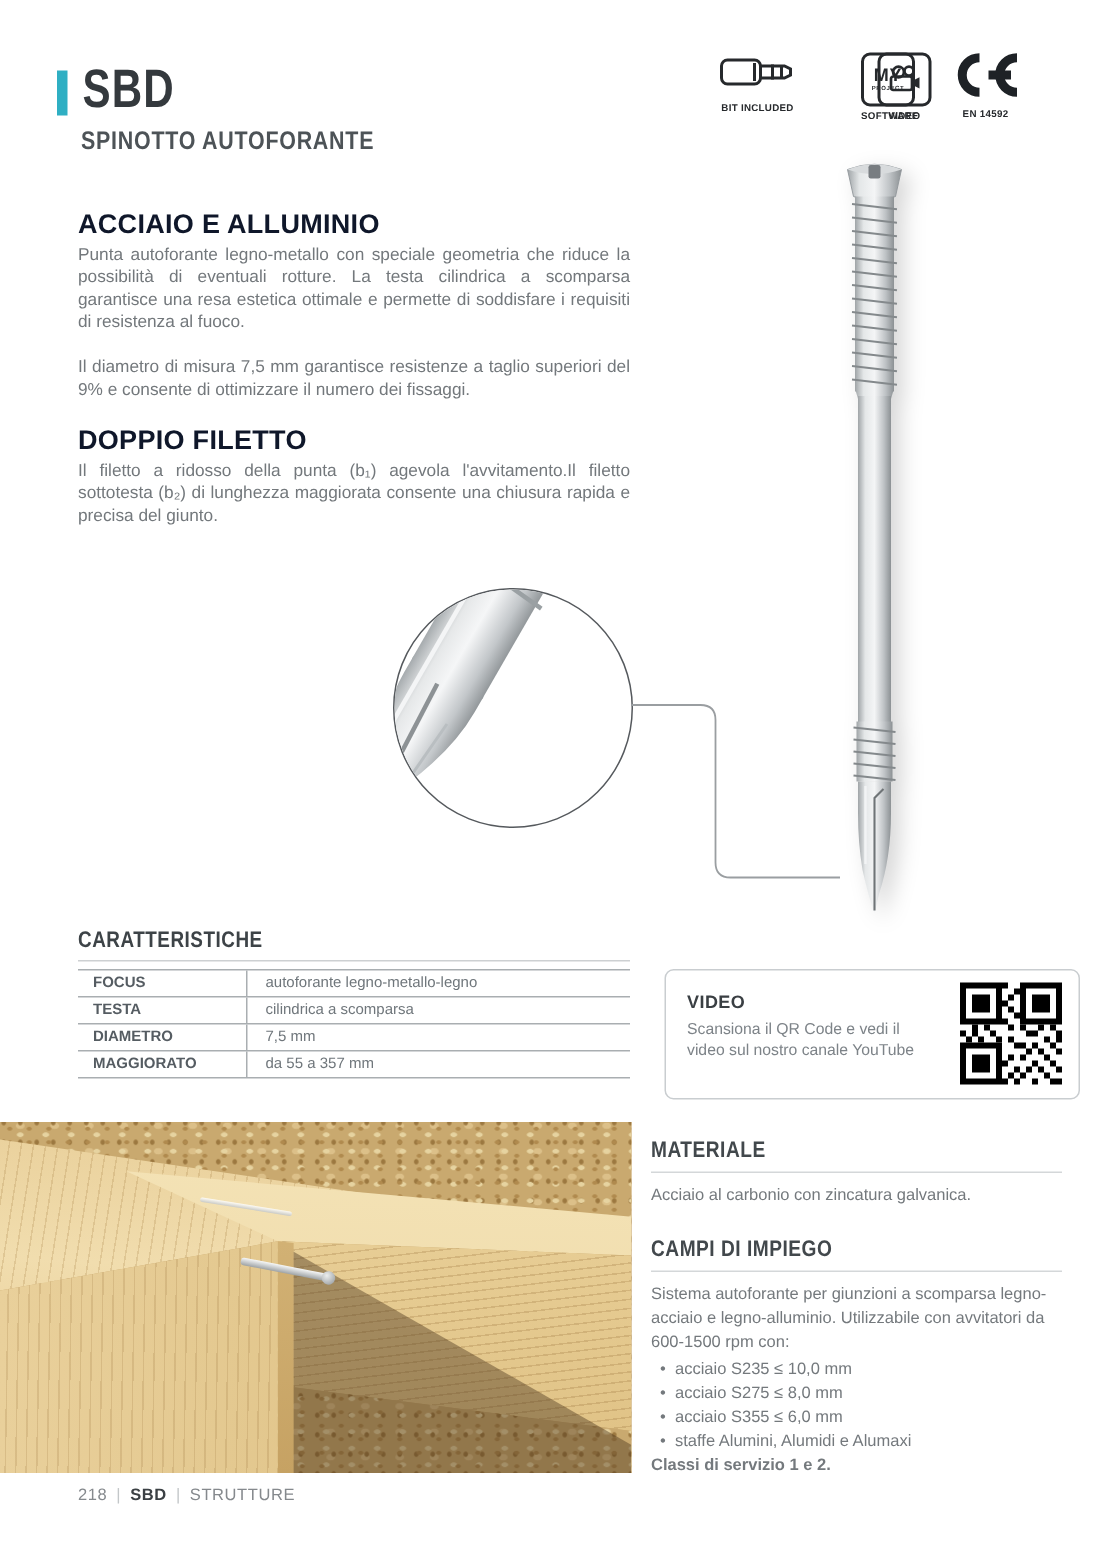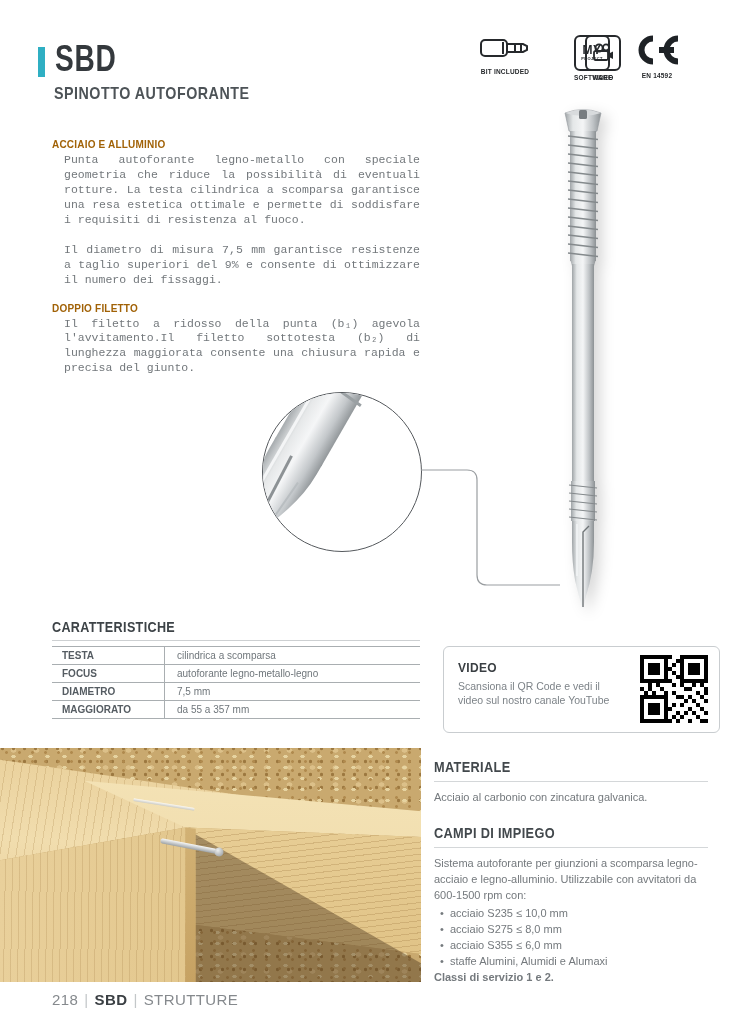--- a/index.html
+++ b/index.html
@@ -19,22 +19,22 @@
   .badge-video{left:584px;width:38px;}
   .badge-ce{left:632px;width:50px;}
   .mybox{width:32px;height:32px;border:2px solid #26292c;border-radius:6px;margin:0 auto;
          display:flex;flex-direction:column;align-items:center;justify-content:center;}
   .mybox .my{font-size:12px;font-weight:bold;line-height:11px;letter-spacing:.5px;}
   .mybox .proj{font-size:4px;font-weight:bold;letter-spacing:.4px;}
   .vbox{width:32px;height:32px;border:2px solid #26292c;border-radius:6px;margin:0 auto;
         display:flex;align-items:center;justify-content:center;}
   
   .sections{position:absolute;left:52px;top:139px;width:368px;}
-  .sec-h{margin:0 0 3px 0;font-size:10px;font-weight:bold;color:#a16207;letter-spacing:.2px;}
-  .sec-p{margin:0 0 15px 12px;font-size:11.5px;line-height:1.3;color:#73787c;text-align:justify;font-family:Liberation Mono, monospace;}
+  .sec-h{margin:0 0 3px 0;font-size:18px;font-weight:bold;color:#0f172a;letter-spacing:.2px;}
+  .sec-p{margin:0 0 15px 0;font-size:11.5px;line-height:1.3;color:#73787c;text-align:justify;}
   
   .screw-svg{position:absolute;left:543px;top:104px;filter:drop-shadow(6px 5px 7px rgba(0,0,0,.16));}
   .detail-circle{position:absolute;left:262px;top:392px;width:158px;height:158px;border-radius:50%;
                  border:1.5px solid #55595d;background:#fff;overflow:hidden;}
   .connector-svg{position:absolute;left:420px;top:460px;}
   
   .carat{position:absolute;left:52px;top:618px;width:368px;}
   .carat-h{margin:0;font-size:15px;font-weight:bold;color:#3d4347;letter-spacing:.4px;
            transform:scaleX(.84);transform-origin:left center;white-space:nowrap;}
   .carat-rule{border:none;border-top:1px solid #cdd0d2;margin:5px 0 0 0;}
@@ -85,21 +85,21 @@
   .r-h{margin:0;font-size:15px;font-weight:bold;color:#42484c;letter-spacing:.4px;
        transform:scaleX(.85);transform-origin:left center;white-space:nowrap;}
   .r-rule{border:none;border-top:1px solid #d4d7d9;margin:6px 0 8px 0;}
   .r-p{margin:0 0 18px 0;font-size:11px;line-height:1.45;color:#74797d;}
   .r-intro{margin:0;font-size:11px;line-height:1.45;color:#74797d;}
   .bullets{margin:2px 0 0 0;}
   .bullet{display:flex;font-size:11px;line-height:1.45;color:#74797d;}
   .bullet .dot{width:16px;text-align:center;flex:none;}
   .r-outro{margin:0;font-size:11px;line-height:1.45;color:#74797d;font-weight:bold;}
   
-  .footer{position:absolute;left:52px;top:991px;font-size:15px;letter-spacing:.4px;color:#85898d;}
+  .footer{position:absolute;left:52px;top:991px;font-size:11px;letter-spacing:.4px;color:#85898d;}
   .footer .sep{color:#c3c7c9;padding:0 6px;}
   .footer .fbold{font-weight:bold;color:#3b4044;}
 </style>
 </head>
 <body>
 
 <div class="page">
 
   <span class="accent-bar"></span>
   <h1 class="title">SBD</h1>
@@ -226,26 +226,26 @@
 
   <svg class="connector-svg" width="150" height="140" viewBox="0 0 150 140">
     <path d="M1 10 H47 Q57 10 57 20 V115 Q57 125 67 125 H140" fill="none" stroke="#9a9ea1" stroke-width="1.2"></path>
   </svg>
 
   <section class="carat">
     <h3 class="carat-h">CARATTERISTICHE</h3>
     <hr class="carat-rule">
     <div class="ctable">
       <div class="crow">
+        <div class="clabel">FOCUS</div>
+        <div class="cval">autoforante legno-metallo-legno</div>
+      </div>
+      <div class="crow">
         <div class="clabel">TESTA</div>
         <div class="cval">cilindrica a scomparsa</div>
-      </div>
-      <div class="crow">
-        <div class="clabel">FOCUS</div>
-        <div class="cval">autoforante legno-metallo-legno</div>
       </div>
       <div class="crow">
         <div class="clabel">DIAMETRO</div>
         <div class="cval">7,5 mm</div>
       </div>
       <div class="crow">
         <div class="clabel">MAGGIORATO</div>
         <div class="cval">da 55 a 357 mm</div>
       </div>
     </div>

